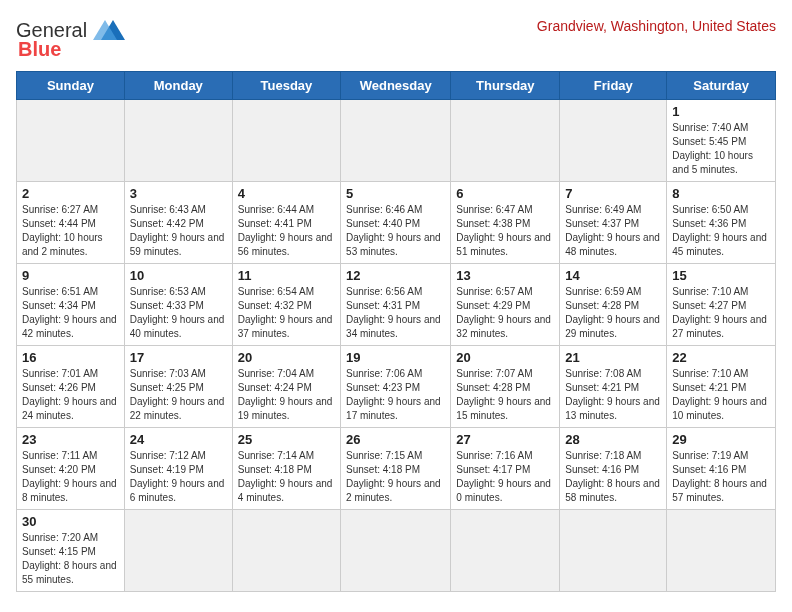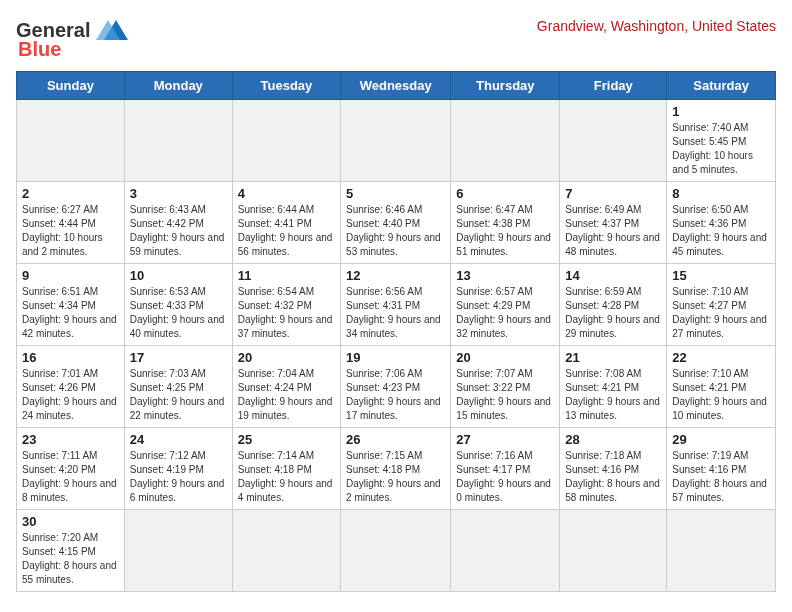--- a/index.html
+++ b/index.html
@@ -71,21 +71,21 @@
       font-size: 10px;
       line-height: 1.4;
     }
   </style>
 </head>
 <body>
 
 <div class="header-area">
   <div class="logo">
     <div style="display:flex;align-items:center;gap:4px;">
-      <span style="font-size:20px;font-weight:bold;color:#333;">General</span>
+      <span style="font-size:20px;font-weight:normal;color:#333;">General</span>
       <svg width="38" height="28" viewBox="0 0 38 28">
         <polygon points="10,24 22,4 34,24" fill="#1a6fba"></polygon>
         <polygon points="2,24 14,4 26,24" fill="#4a9ee0" opacity="0.7"></polygon>
       </svg>
     </div>
     <span style="font-size:20px;font-weight:bold;color:#ef4444;margin-top:-6px;margin-left:2px;">Blue</span>
   </div>
   <div class="title-area">
     <div class="location">Grandview, Washington, United States</div>
   </div>
@@ -227,21 +227,21 @@
         </td>
         <td>
           <span class="day-number">19</span>
           <div class="day-info">Sunrise: 7:06 AM
 Sunset: 4:23 PM
 Daylight: 9 hours and 17 minutes.</div>
         </td>
         <td>
           <span class="day-number">20</span>
           <div class="day-info">Sunrise: 7:07 AM
-Sunset: 3:22 PM
+Sunset: 4:28 PM
 Daylight: 9 hours and 15 minutes.</div>
         </td>
         <td>
           <span class="day-number">21</span>
           <div class="day-info">Sunrise: 7:08 AM
 Sunset: 4:21 PM
 Daylight: 9 hours and 13 minutes.</div>
         </td>
         <td>
           <span class="day-number">22</span>

